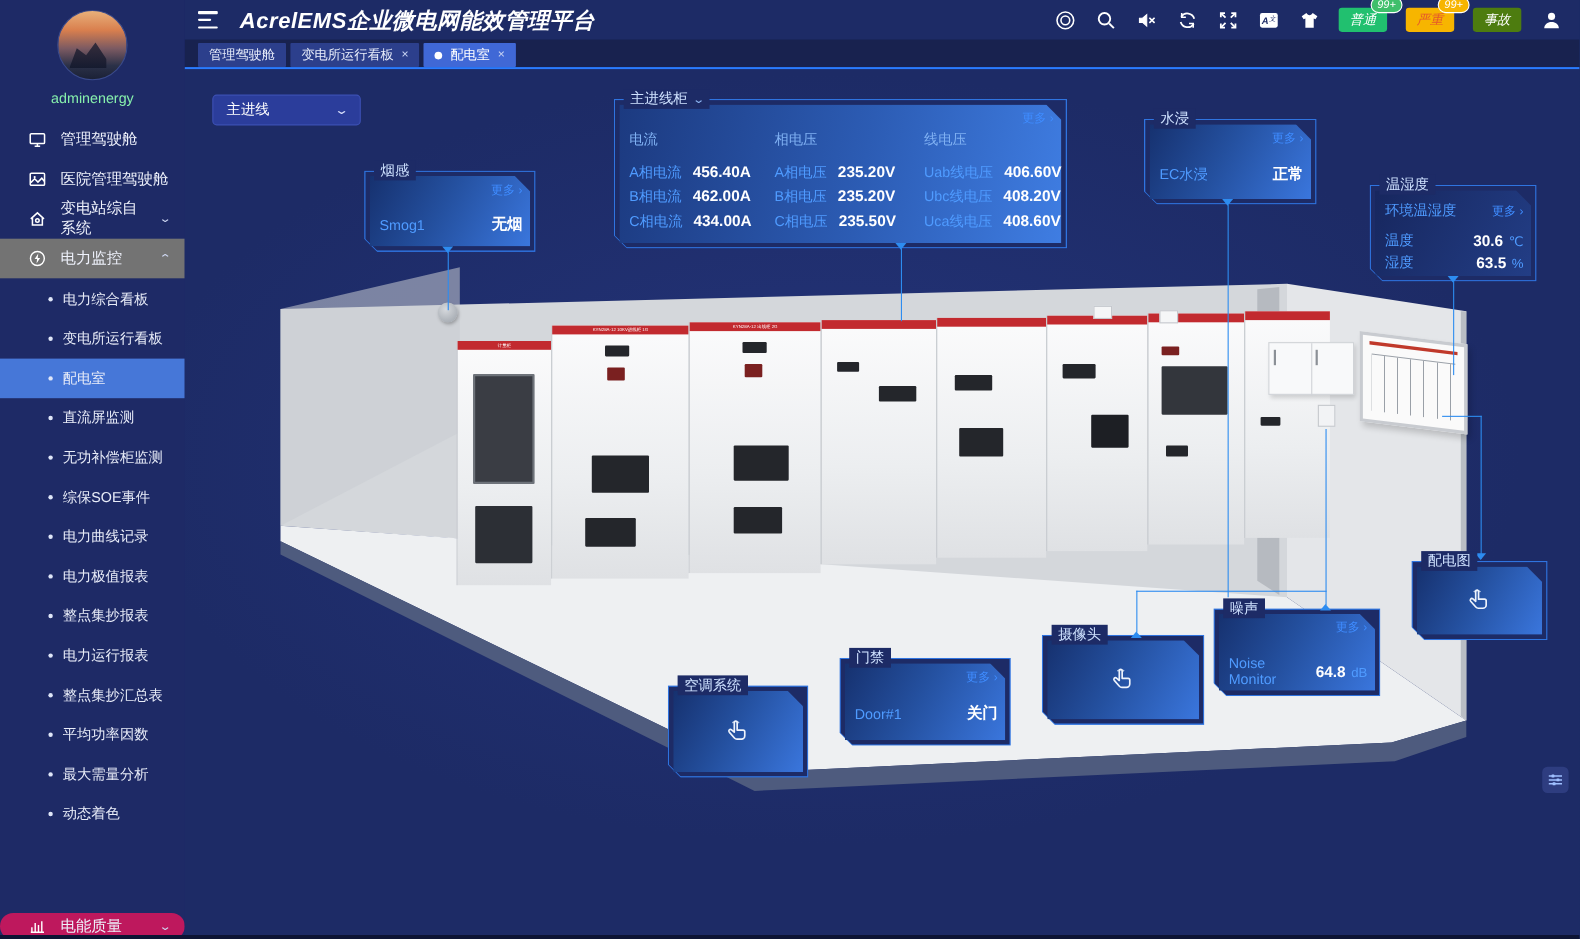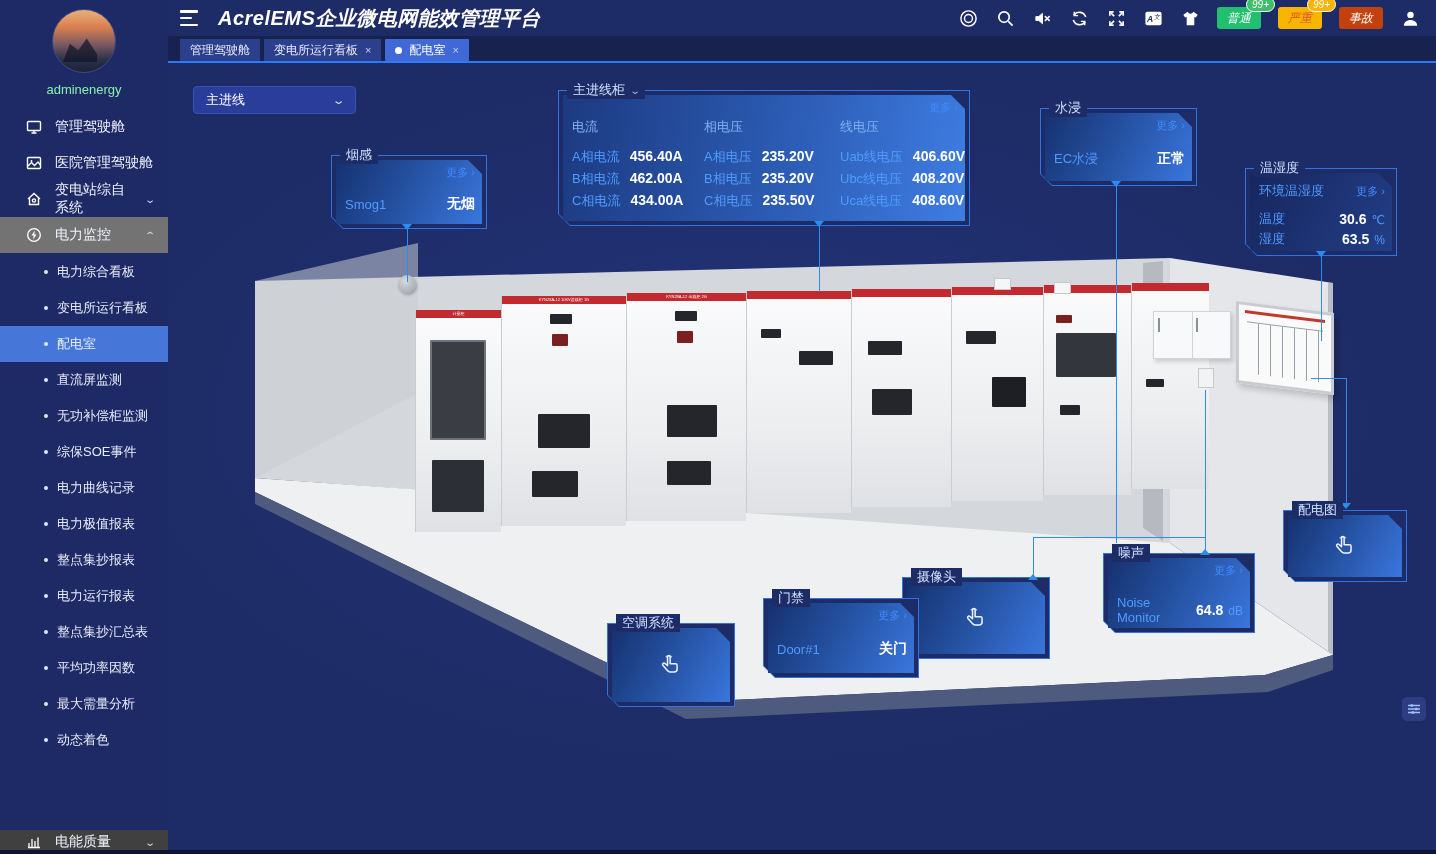--- a/index.html
+++ b/index.html
@@ -43,34 +43,34 @@
   #username { left:0; top:82px; width:168px; text-align:center; color:#86efac; font-size:13px; }
   .side-item { left:0; width:168px; height:36px; display:flex; align-items:center; gap:13px;
     padding-left:26px; color:#eef1fb; font-size:14px; cursor:pointer; }
   .side-item svg { width:16px; height:16px; flex:none; }
   .side-item .chev { margin-left:auto; margin-right:14px; font-size:10px; color:#cfd8f2; transform:scaleX(1.4); }
   #submenu { left:0; top:254px; width:168px; }
   .sub-item { height:36px; display:flex; align-items:center; padding-left:44px; gap:9px;
     color:#e8ecf8; font-size:13px; cursor:pointer; }
   .sub-item::before { content:""; width:4px; height:4px; border-radius:50%; background:#dfe6f8; flex:none; }
   .sub-item.active { background:#4677d8; }
-  #side-bottom { left:0; top:830px; width:168px; height:24px; background:#404040;
-    display:flex; align-items:center; gap:13px; padding-left:26px; color:#eef1fb; font-size:14px; cursor:pointer; }
+  #side-bottom { left:0; top:830px; width:168px; height:24px; background:#be185d;
+    display:flex; align-items:center; gap:13px; padding-left:26px; color:#eef1fb; font-size:14px; cursor:pointer;border-radius:12px; }
   #side-bottom .chev { margin-left:auto; margin-right:14px; font-size:10px; color:#cfd8f2; transform:scaleX(1.4); }
   #bottom-strip { left:0; top:850px; width:1436px; height:4px; background:#0d1434; }
 
   
   #main { left:168px; top:63px; width:1268px; height:787px; overflow:hidden;
     background:radial-gradient(ellipse 900px 500px at 46% 45%, #24347a 0%, #1d2b66 70%); }
   
   #room { left:0; top:0; width:1268px; height:787px; }
   .poly { position:absolute; left:0; top:0; width:1268px; height:787px; }
 
   
-  #selector { left:25px; top:23px; width:163px; height:28px; background:#2b3d9b;
+  #selector { left:25px; top:23px; width:135px; height:28px; background:#2b3d9b;
     border:1px solid #3d51b5; border-radius:4px; display:flex; align-items:center;
     padding:0 12px; color:#fff; font-size:13px; cursor:pointer; }
   #selector .chev { margin-left:auto; color:#d7defb; font-size:11px; transform:scaleX(1.5); }
 
   
   .panel { position:absolute; }
   .pborder { position:absolute; inset:0; background:#2f74e0;
     clip-path:polygon(0 0,100% 0,100% 100%,12px 100%,0 calc(100% - 12px)); }
   .pborder .pin { position:absolute; inset:1px; background:#1d2b66;
     clip-path:polygon(0 0,100% 0,100% 100%,11px 100%,0 calc(100% - 11px)); }
@@ -230,21 +230,21 @@
         </svg>
     </div>
     <div class="badge" style="background:#21c06f">
       <span>普通</span>
       <span class="bubble" style="background:#3fbf6b">99+</span>
     </div>
     <div class="badge" style="background:#f7b500;color:#e5562c">
       <span>严重</span>
       <span class="bubble" style="background:#f7b500">99+</span>
     </div>
-    <div class="badge" style="background:#c2410c">
+    <div class="badge" style="background:#4d7c0f">
       <span>事故</span>
     </div>
     <div class="hicon">
       <svg viewBox="0 0 20 20" fill="#fff">
           <circle cx="10" cy="6.2" r="3.4"></circle>
           <path d="M3 17.5c0-3.6 3.1-6 7-6s7 2.4 7 6z"></path>
         </svg>
     </div>
   </div>
 </div>
@@ -484,21 +484,21 @@
       </div>
     <div class="pfill"></div>
     <span class="ptitle">噪声</span>
     <span class="pmore"><span>更多</span> <span>›</span></span>
     <div class="prow" style="top:42px">
       <span class="plabel">Noise Monitor</span>
       <span class="pvalue"><span>64.8</span><span class="punit">dB</span></span>
     </div>
   </div>
 
-  <div class="panel" style="left:734px;top:514px;width:148px;height:82px">
+  <div class="panel" style="left:779px;top:514px;width:148px;height:82px">
     <div class="pborder">
         <div class="pin"></div>
       </div>
     <div class="pfill"></div>
     <span class="ptitle">摄像头</span>
     <div class="handwrap">
       <svg viewBox="0 0 24 24" fill="none" stroke="#eef3fc" stroke-width="1.4" stroke-linejoin="round">
           <path d="M10 3.2c-.7 0-1.2.5-1.2 1.2v8.2l-2.3-2c-.6-.5-1.5-.4-2 .2-.4.5-.3 1.2.1 1.7l4.3 4.9c.5.6 1.3 1 2.1 1h3.8c1.5 0 2.8-1.2 2.8-2.8v-3.4c0-.8-.6-1.4-1.4-1.4h-5V4.4c0-.7-.5-1.2-1.2-1.2z"></path>
           <path d="M7.2 4.8a4 4 0 0 1 5.6 0" opacity=".7"></path>
         </svg>

